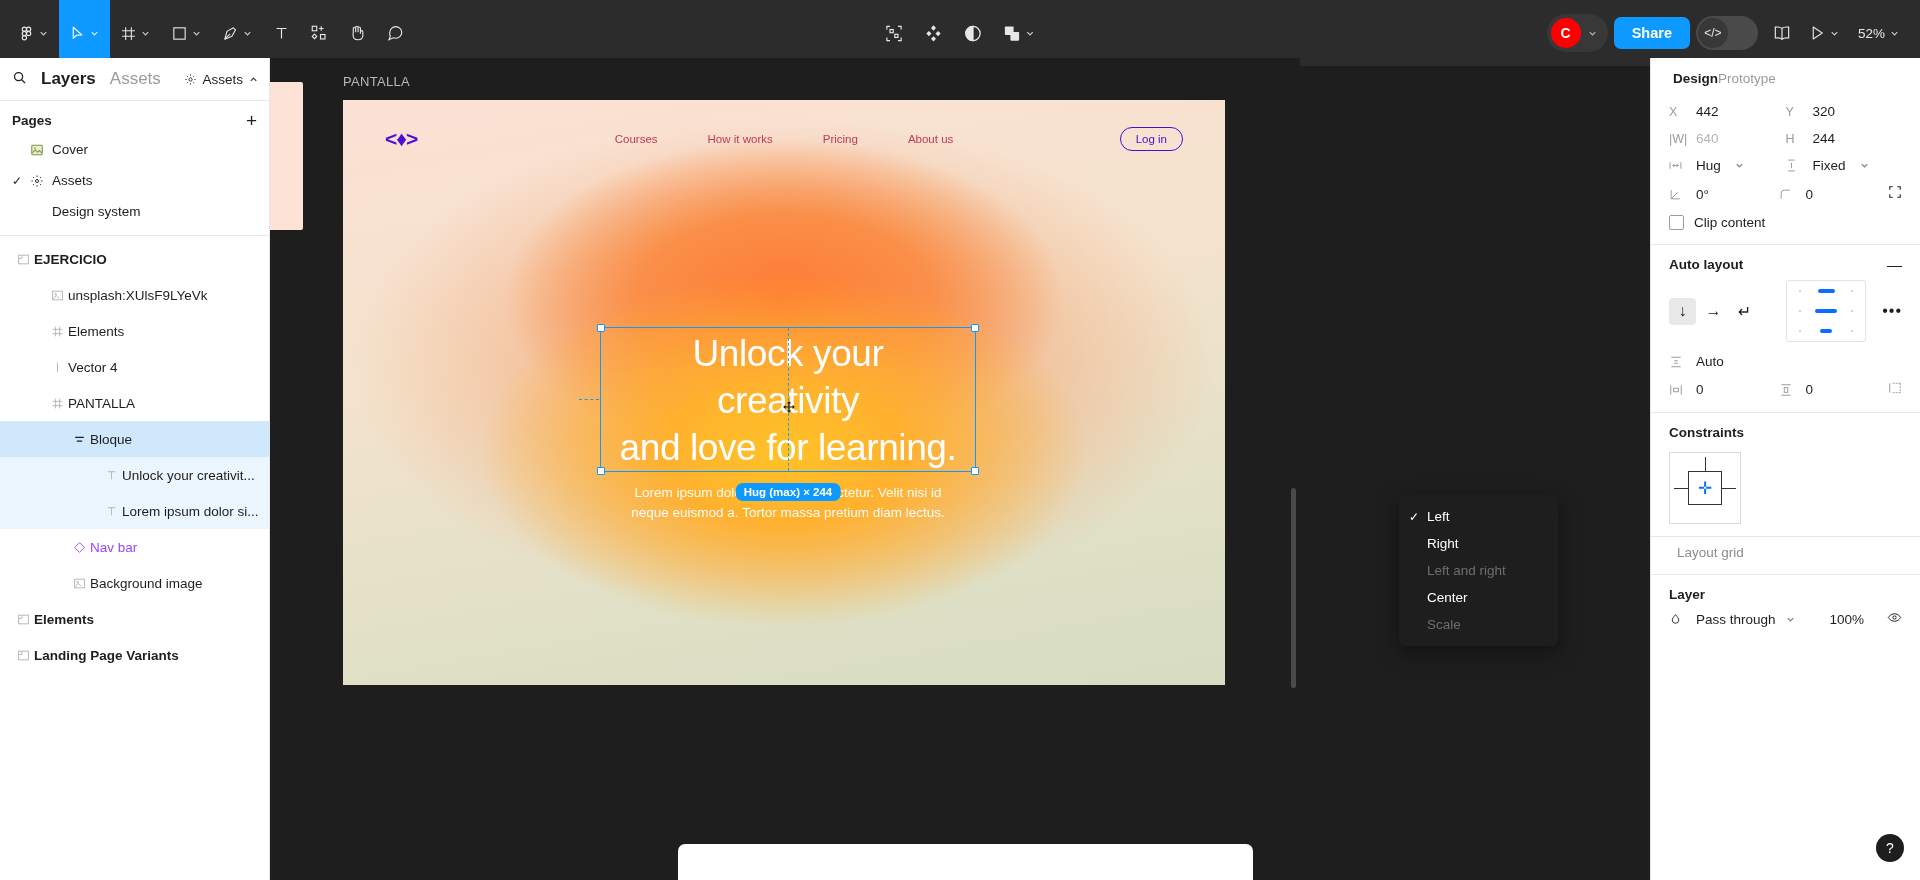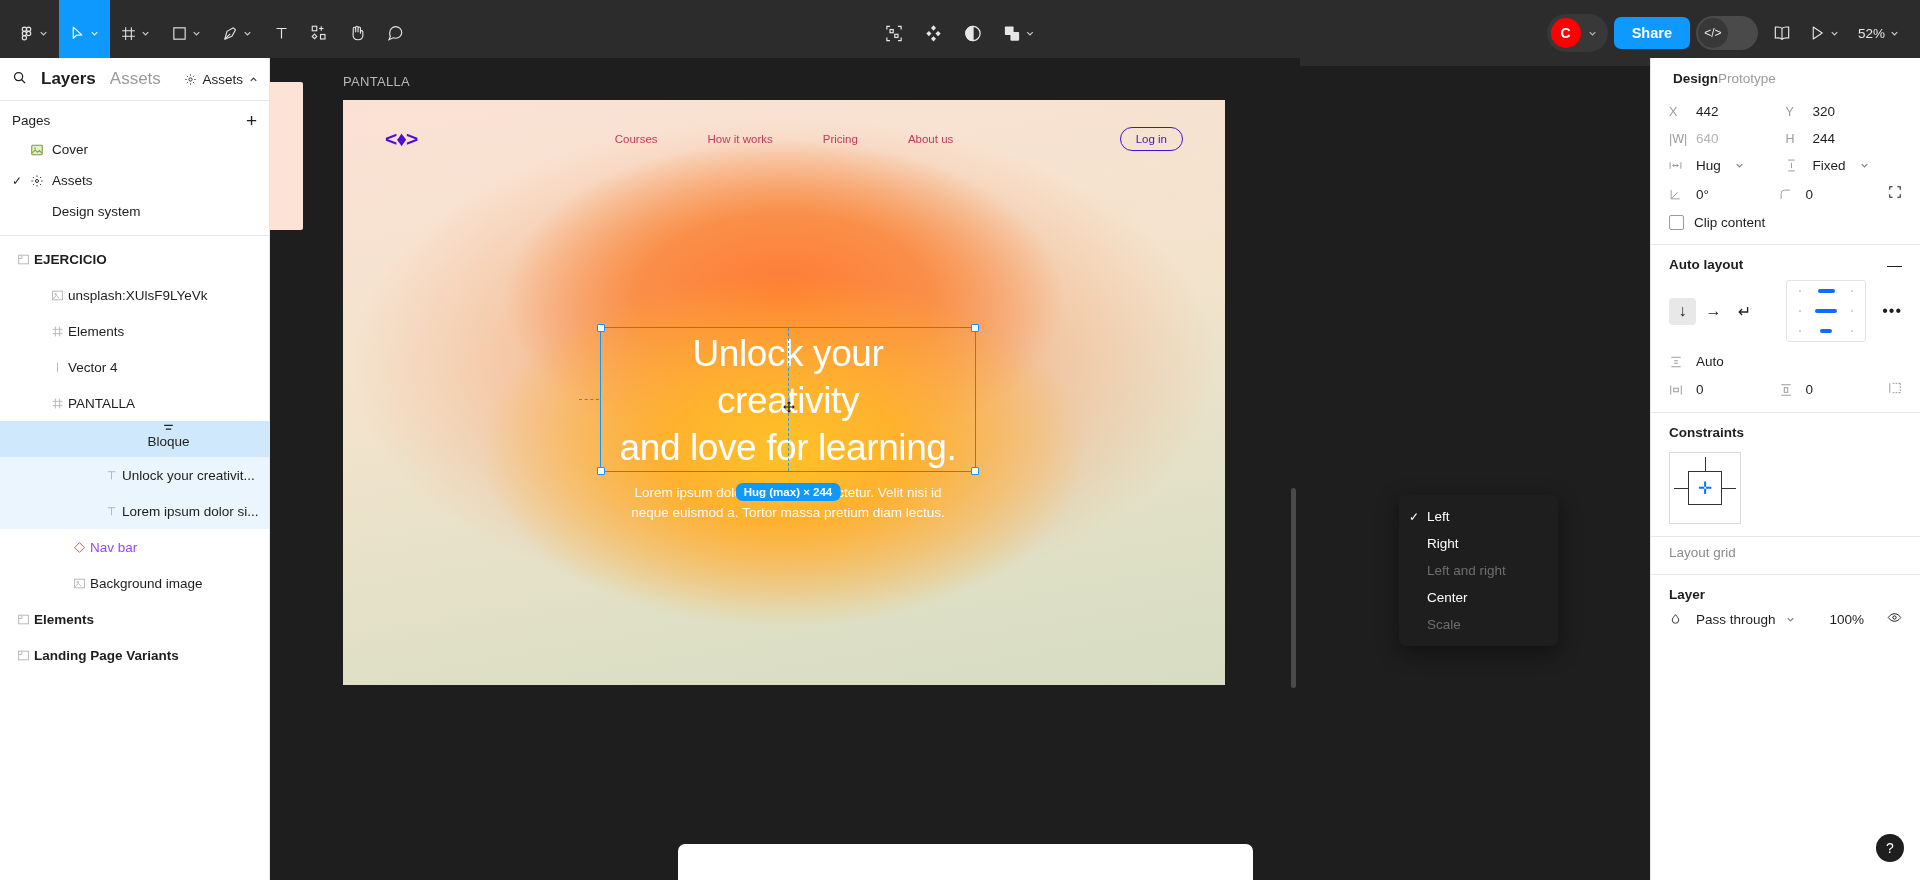--- a/index.html
+++ b/index.html
@@ -79,36 +79,36 @@
   .lp-assets-right {
     position: absolute; right: 10px; display: flex; align-items: center; gap: 5px;
     font-size: 13.5px; color: #1e1e1e; cursor: pointer;
   }
   .divider { height: 1px; background: #e8e8e8; }
 
   .pages-head {
     display: flex; align-items: center; justify-content: space-between;
     padding: 10px 12px 4px 12px;
   }
-  .pages-title { font-size: 13.5px; font-weight: 400; }
+  .pages-title { font-size: 13.5px; font-weight: 700; }
   .plus-btn { font-size: 19px; color: #1e1e1e; cursor: pointer; line-height: 1; }
 
   .page-row {
     display: flex; align-items: center; height: 31px; padding-left: 12px;
     font-size: 13.5px; cursor: pointer; color: #1e1e1e;
   }
   .page-check { width: 18px; font-size: 12px; color: #1e1e1e; }
   .page-ic { width: 22px; display: flex; align-items: center; }
 
   .layers-list { flex: 1; overflow: hidden; padding-top: 5px; }
   .layer-row {
     display: flex; align-items: center; height: 36px; font-size: 13.5px;
     cursor: pointer; color: #1e1e1e; white-space: nowrap;
   }
-  .layer-row.selected { background: #cfe8fb; flex-direction: column; }
+  .layer-row.selected { background: #cfe8fb; }
   .layer-row.child-sel { background: #eaf5fd; }
   .layer-ic {
     width: 22px; min-width: 22px; display: flex; align-items: center;
     justify-content: center; color: #b3b3b3;
   }
   .layer-name { overflow: hidden; text-overflow: ellipsis; }
   .layer-name.bold { font-weight: 700; }
   .layer-name.component { color: #9747ff; }
 
   
@@ -251,21 +251,21 @@
     margin: 4px 18px 12px 18px; cursor: pointer;
   }
   .cbx-inner {
     position: absolute; left: 50%; top: 50%; transform: translate(-50%,-50%);
     width: 34px; height: 34px; border: 1px solid #333;
   }
   .cbx-plus { position: absolute; left: 50%; top: 50%; transform: translate(-50%,-50%); color: #0d6efd; font-size: 17px; }
   .cbx-t { position: absolute; left: 50%; top: 4px; width: 1px; height: 14px; background: #333; }
   .cbx-l { position: absolute; top: 50%; left: 4px; height: 1px; width: 14px; background: #333; }
   .cbx-r { position: absolute; top: 50%; right: 4px; height: 1px; width: 14px; background: #333; }
-  .rp-static { padding: 0 18px; font-size: 13.5px; color: #8c8c8c; margin: 8px 0 14px; }
+  .rp-static { padding: 0 18px; font-size: 13.5px; color: #8c8c8c; margin: 8px 8px 14px; }
   .layer-sec { padding: 0 18px; }
   .layer-ctl { display: flex; align-items: center; font-size: 13.5px; gap: 9px; }
   .op-val { margin-left: auto; margin-right: 14px; }
 
   
   .dropdown {
     position: absolute; left: 1399px; top: 495px; width: 159px;
     background: #1e1e1e; border-radius: 6px; padding: 8px 0;
     box-shadow: 0 6px 22px rgba(0,0,0,.45); z-index: 40;
   }

